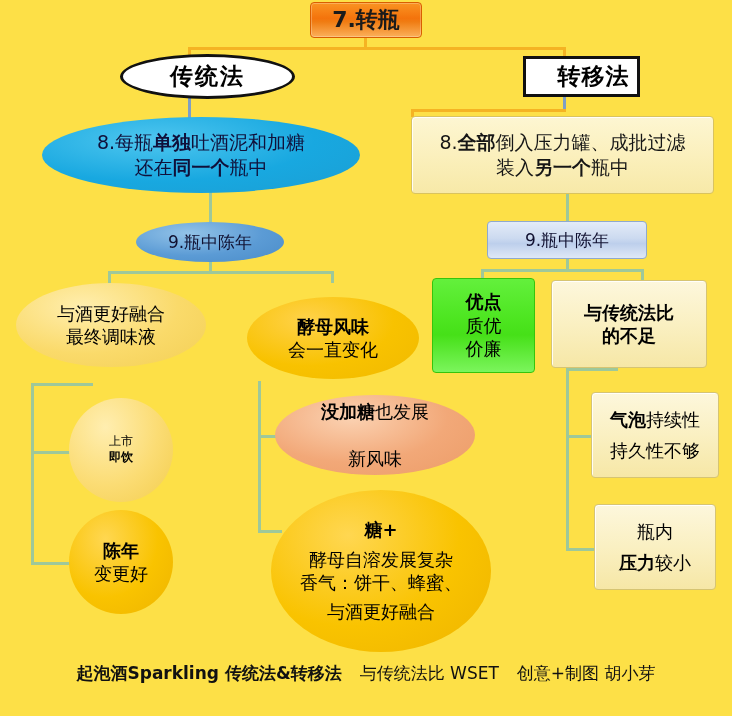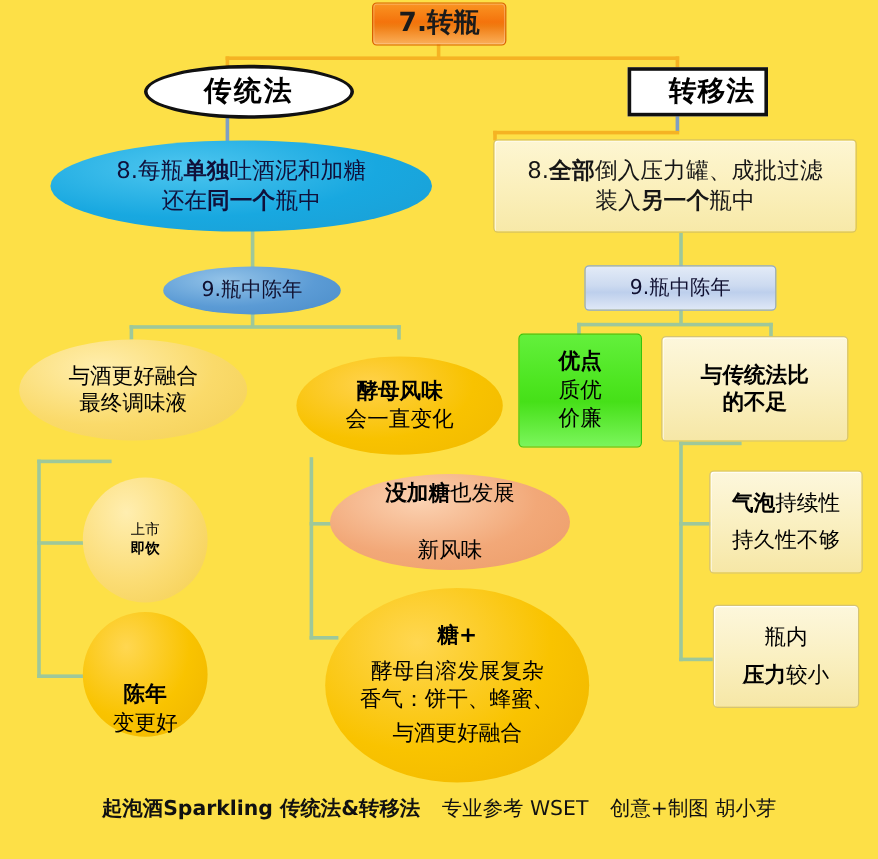--- a/index.html
+++ b/index.html
@@ -241,21 +241,21 @@
   <div class="node ellipse n-gold" style="left:247px;top:297px;width:172px;height:82px;">
     <span class="ln b">酵母风味</span>
     <span class="ln">会一直变化</span>
   </div>
 
   <div class="node ellipse n-circle-pale" style="left:69px;top:398px;width:104px;height:104px;">
     <span class="ln">上市</span>
     <span class="ln b">即饮</span>
   </div>
 
-  <div class="node ellipse n-circle-gold" style="left:69px;top:510px;width:104px;height:104px;justify-content:flex-end;">
+  <div class="node ellipse n-circle-gold" style="left:69px;top:510px;width:104px;height:104px;">
     <span class="ln b">陈年</span>
     <span class="ln">变更好</span>
   </div>
 
   <div class="node ellipse n-salmon" style="left:275px;top:395px;width:200px;height:80px;">
     <span class="ln"><span class="b">没加糖</span><span>也发展</span></span>
     <span class="ln">新风味</span>
   </div>
 
   <div class="node ellipse n-circle-gold" style="left:271px;top:490px;width:220px;height:162px;">
@@ -280,16 +280,16 @@
     <span class="ln"><span class="b">气泡</span><span>持续性</span></span>
     <span class="ln" style="margin-top:8px;">持久性不够</span>
   </div>
 
   <div class="node rect n-cream2" style="left:594px;top:504px;width:122px;height:86px;">
     <span class="ln">瓶内</span>
     <span class="ln" style="margin-top:8px;"><span class="b">压力</span><span>较小</span></span>
   </div>
 
   <div class="footer">
-    <span class="seg b">起泡酒Sparkling 传统法&amp;转移法</span><span class="gap"></span><span class="seg">专业参考 WSET</span><span class="gap"></span><span class="seg">创意+制图 胡小芽</span>
+    <span class="seg b">起泡酒Sparkling 传统法&amp;转移法</span><span class="gap"></span><span class="seg">与传统法比 WSET</span><span class="gap"></span><span class="seg">创意+制图 胡小芽</span>
   </div>
 
 </div>
 
 </body></html>

